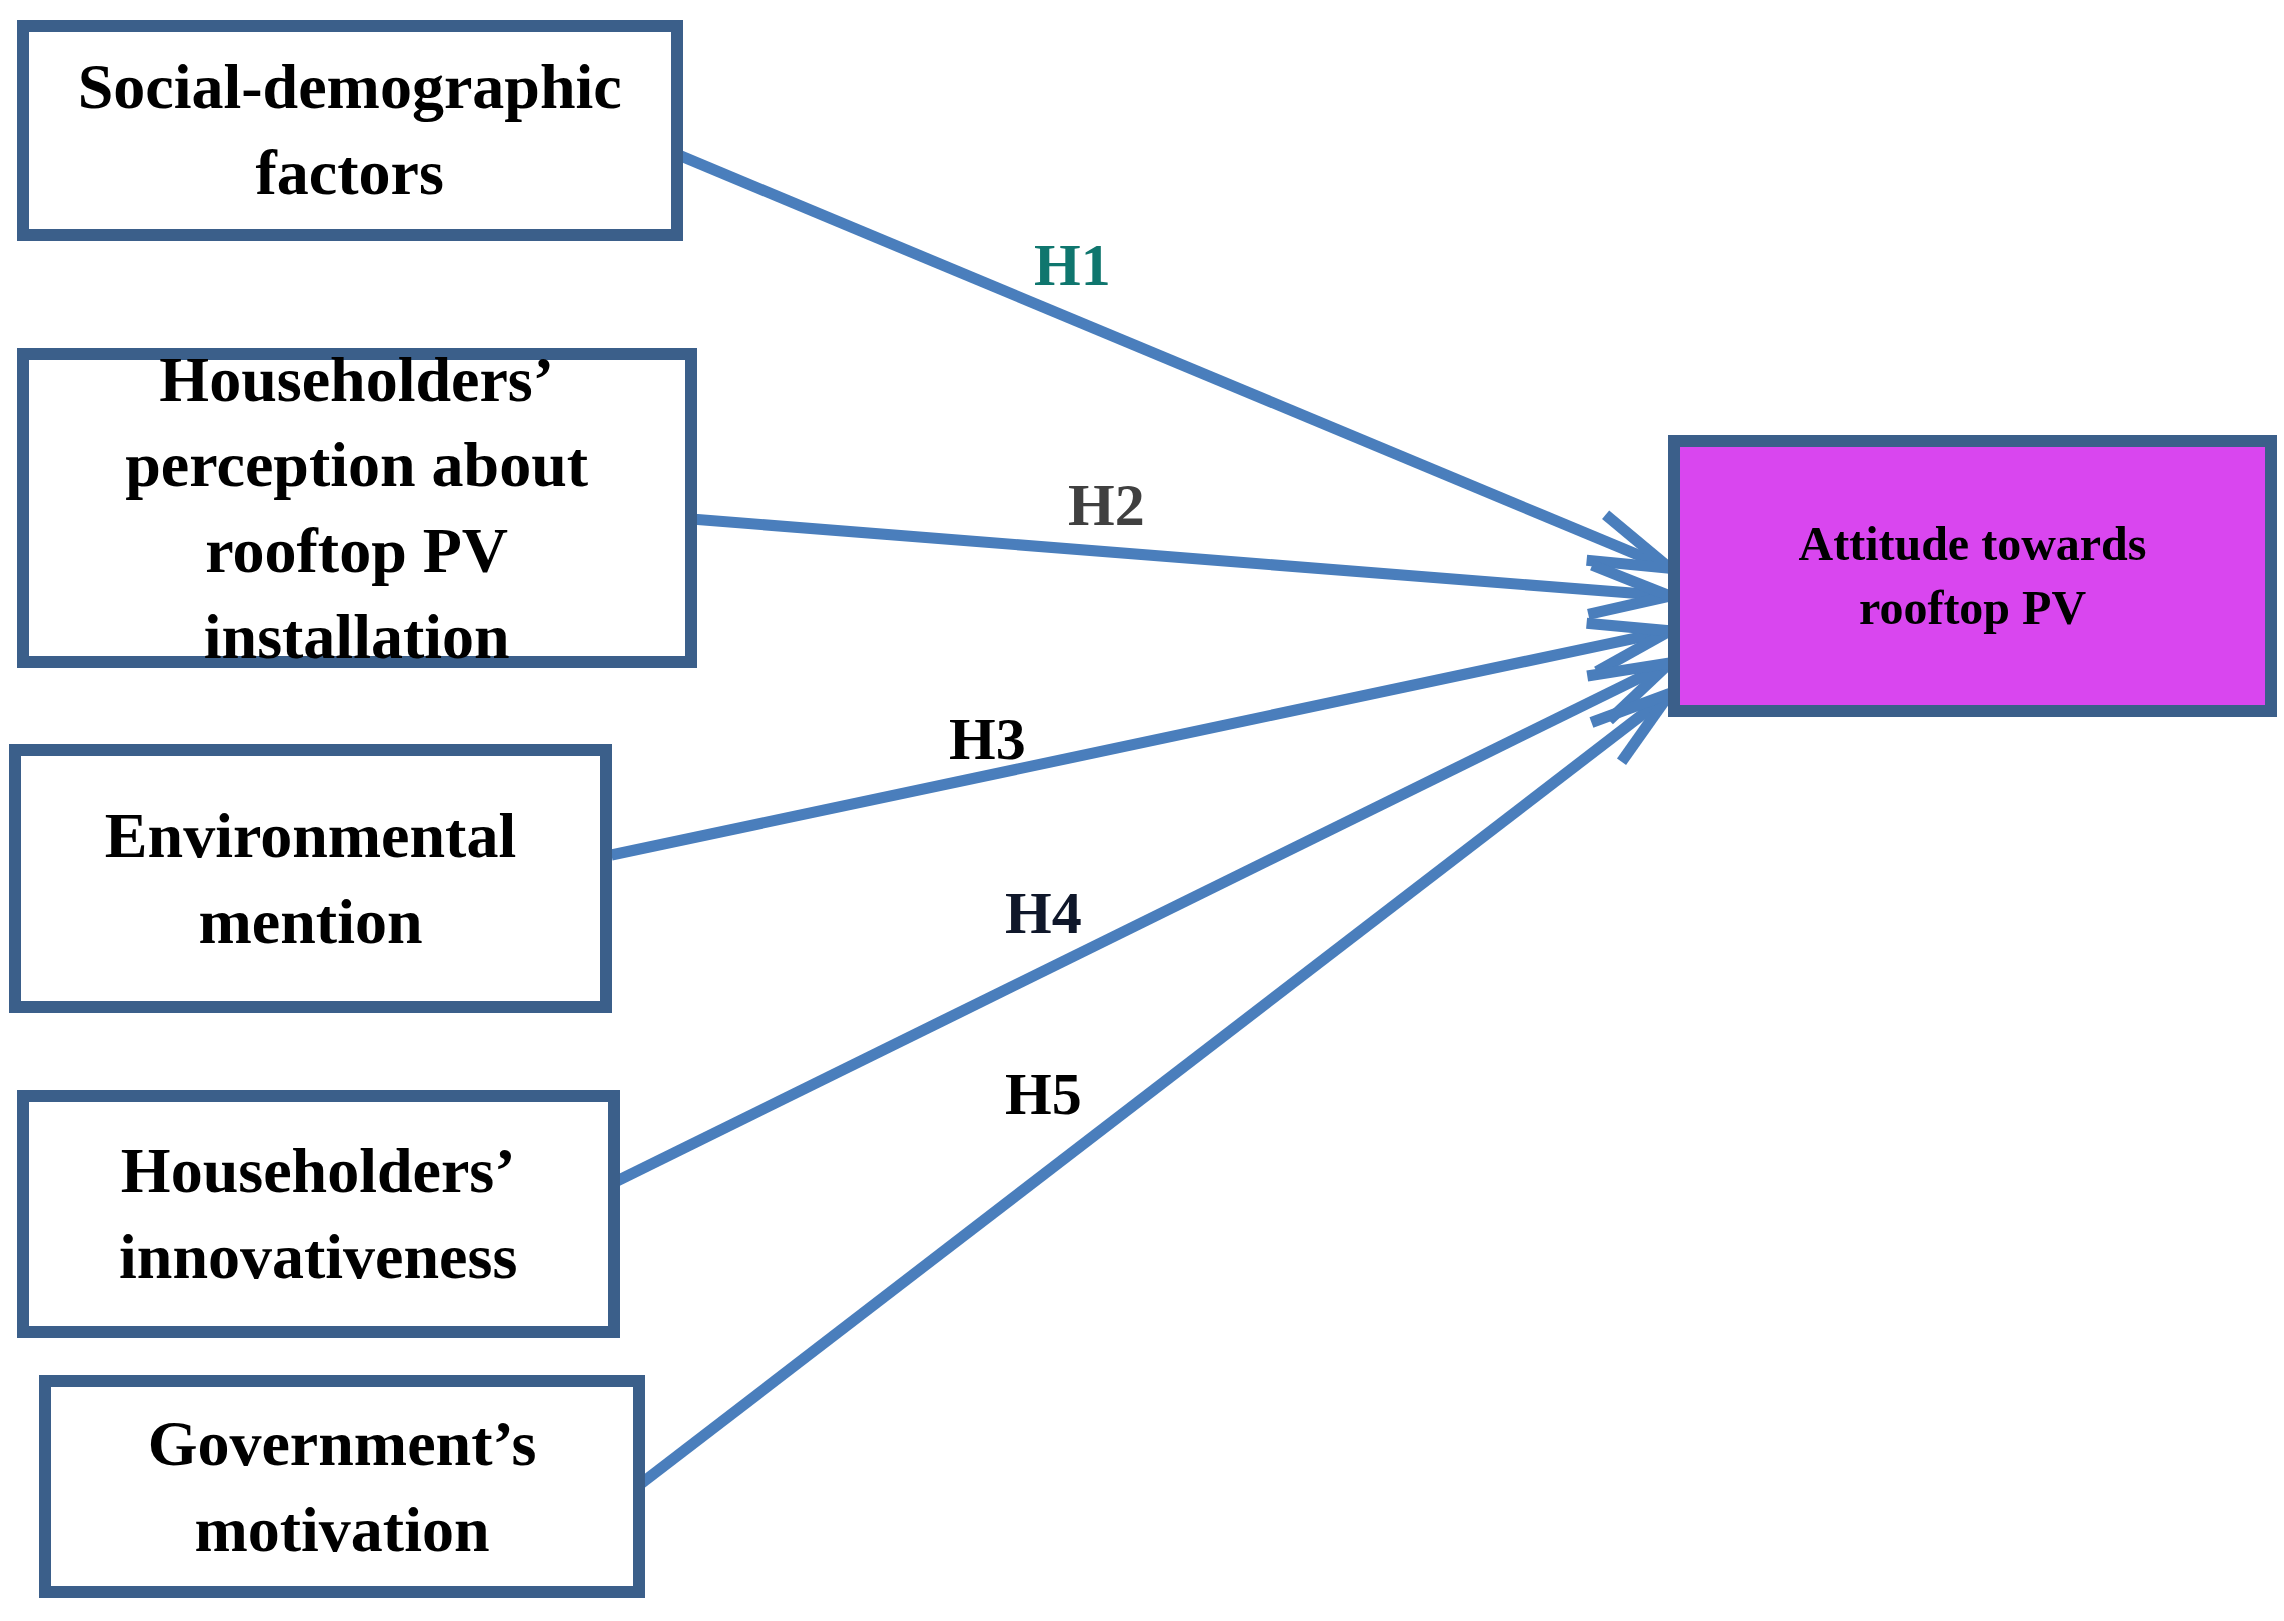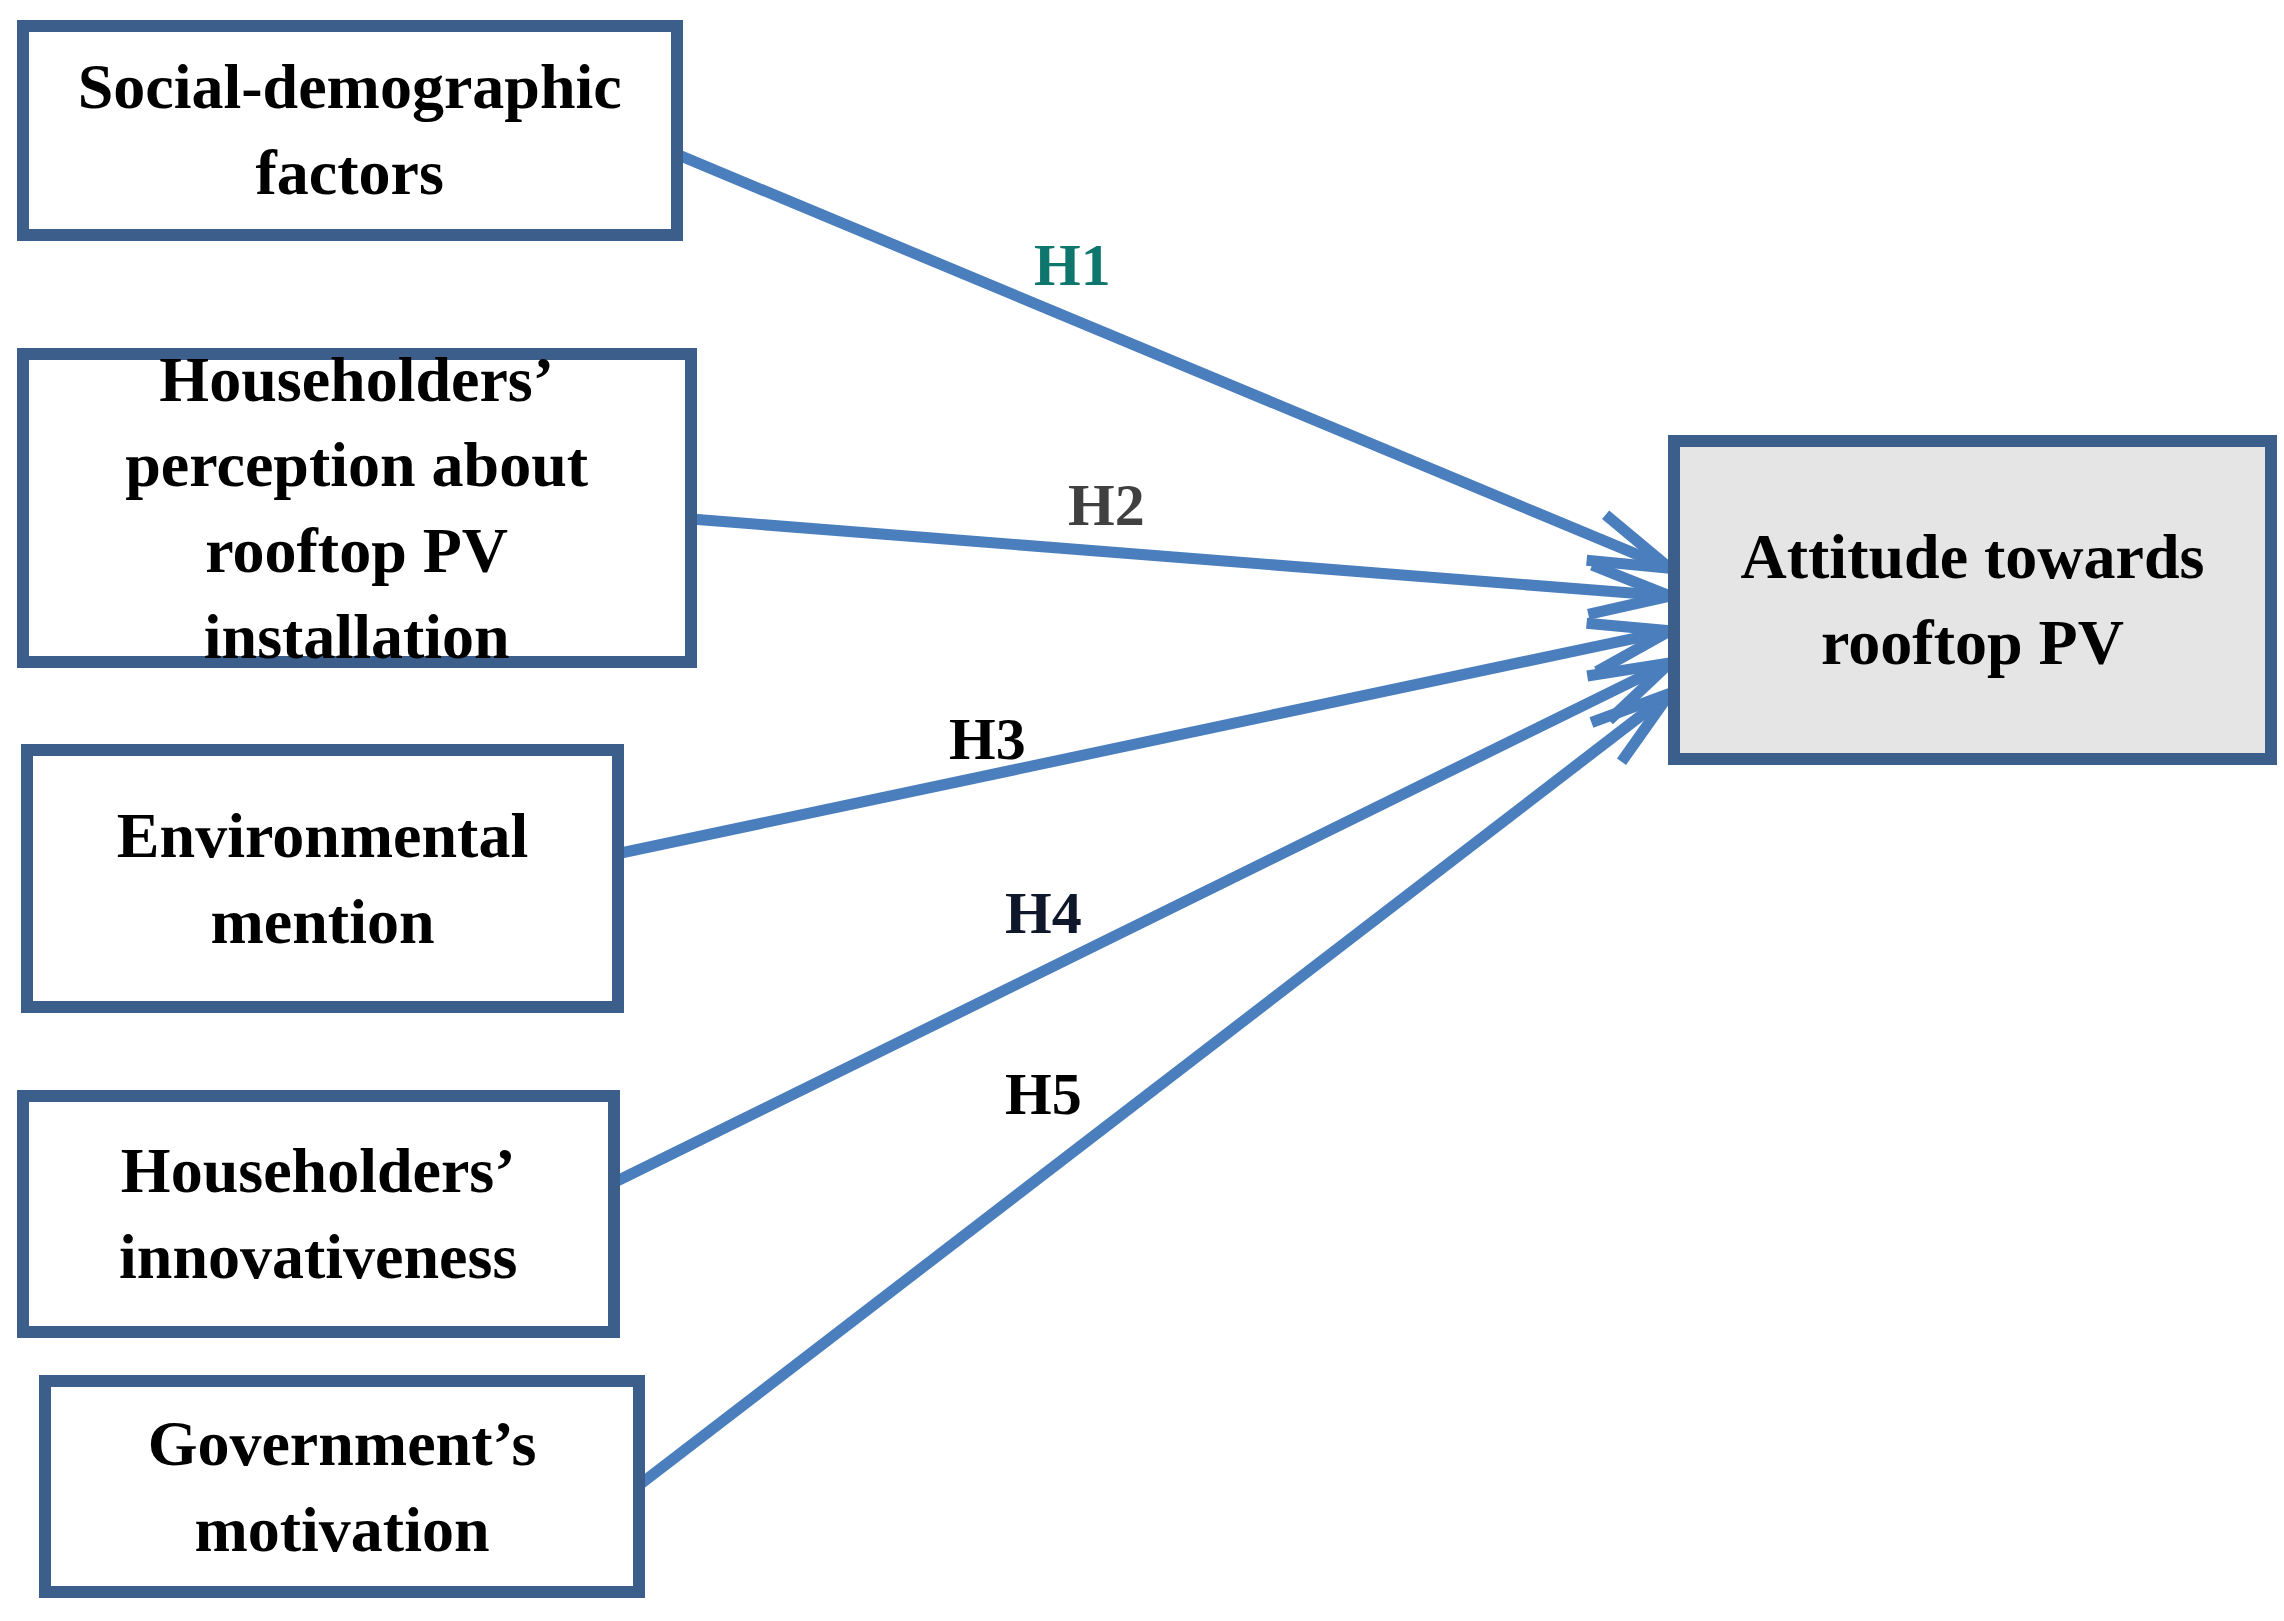--- a/index.html
+++ b/index.html
@@ -87,36 +87,36 @@
     <span class="node-label">Social-demographic
 factors</span>
   </div>
 
   <div class="node" id="node-1" style="left: 16.7px; top: 348px; width: 680px; height: 320px; font-size: 64px; border-color: rgb(59, 95, 138); background: rgb(255, 255, 255); color: rgb(0, 0, 0);">
     <span class="node-label">Householders’
 perception about
 rooftop PV installation</span>
   </div>
 
-  <div class="node" id="node-2" style="left: 21px; top: 744px; width: 603px; height: 269px; font-size: 64px; border-color: rgb(59, 95, 138); background: rgb(255, 255, 255); color: rgb(0, 0, 0);">
+  <div class="node" id="node-2" style="left: 9px; top: 744px; width: 603px; height: 269px; font-size: 64px; border-color: rgb(59, 95, 138); background: rgb(255, 255, 255); color: rgb(0, 0, 0);">
     <span class="node-label">Environmental
 mention</span>
   </div>
 
   <div class="node" id="node-3" style="left: 16.7px; top: 1090px; width: 603px; height: 248px; font-size: 64px; border-color: rgb(59, 95, 138); background: rgb(255, 255, 255); color: rgb(0, 0, 0);">
     <span class="node-label">Householders’
 innovativeness</span>
   </div>
 
   <div class="node" id="node-4" style="left: 31px; top: 1375px; width: 606px; height: 223px; font-size: 64px; border-color: rgb(59, 95, 138); background: rgb(255, 255, 255); color: rgb(0, 0, 0); margin-left: 8px;">
     <span class="node-label">Government’s
 motivation</span>
   </div>
 
-  <div class="node" id="node-target" style="left: 1668px; top: 435px; width: 609px; height: 330px; font-size: 64px; border-color: rgb(59, 95, 138); background: #e5e5e5; color: rgb(0, 0, 0);">
+  <div class="node" id="node-target" style="left: 1668px; top: 435px; width: 609px; height: 282px; font-size: 48px; border-color: rgb(59, 95, 138); background: #d946ef; color: rgb(0, 0, 0);">
     <span class="node-label">Attitude towards
 rooftop PV</span>
   </div>
 
   <div class="hyp-label" id="hyp-0" style="left: 1034px; top: 235px; color: #0f766e;">H1</div>
   <div class="hyp-label" id="hyp-1" style="left: 1068px; top: 475px; color: #404040;">H2</div>
   <div class="hyp-label" id="hyp-2" style="left: 949px; top: 709px; color: rgb(0, 0, 0);">H3</div>
   <div class="hyp-label" id="hyp-3" style="left: 1005px; top: 883px; color: #0f172a;">H4</div>
   <div class="hyp-label" id="hyp-4" style="left: 1005px; top: 1064px; color: rgb(0, 0, 0);">H5</div>
 

